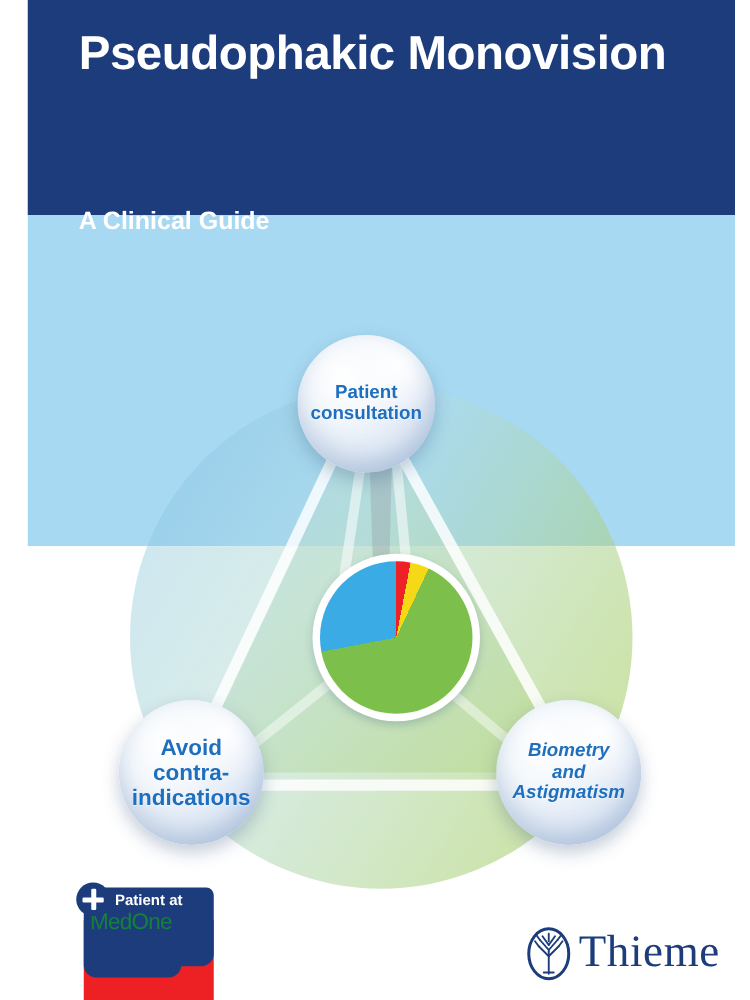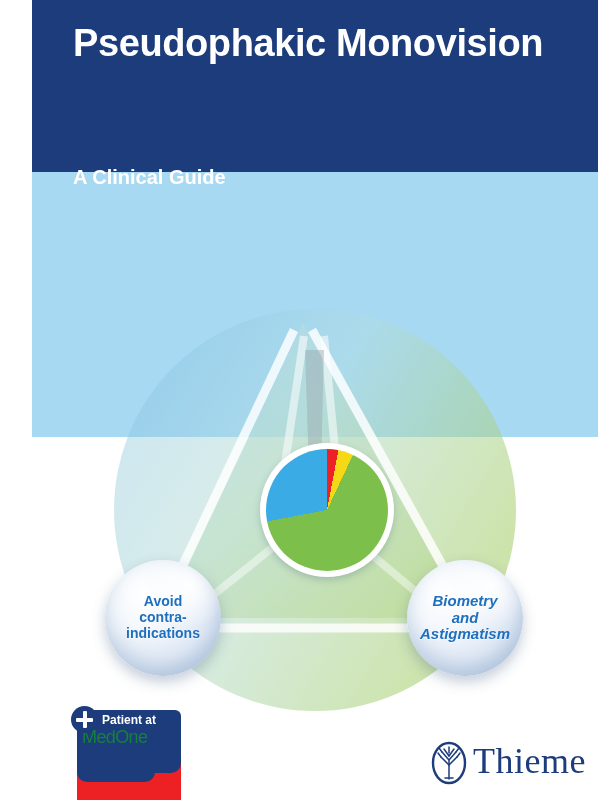--- a/index.html
+++ b/index.html
@@ -1,21 +1,21 @@
 <!DOCTYPE html>
 <html><head>
 <meta charset="utf-8">
 <style>
   html,body{margin:0;padding:0;background:#ffffff;}
   body{width:600px;height:800px;font-family:"Liberation Sans",sans-serif;overflow:hidden;}
 
   #cover{position:relative;width:600px;height:800px;background:#ffffff;overflow:hidden;}
 
   
-  #sheet{position:absolute;left:32px;top:0;width:566px;height:800px;background:#ffffff;overflow:hidden;}
+  #sheet{position:absolute;left:22px;top:0;width:566px;height:800px;background:#ffffff;overflow:hidden;}
 
   
   .band-navy{position:absolute;left:0;top:0;width:566px;height:172px;background:#1c3c7c;}
   .band-sky{position:absolute;left:0;top:172px;width:566px;height:265px;background:#a8d9f2;}
   .band-white{position:absolute;left:0;top:437px;width:566px;height:363px;background:#ffffff;}
 
   
   .title{position:absolute;left:41px;top:20px;width:500px;color:#ffffff;
          font-size:38px;font-weight:bold;letter-spacing:-0.4px;line-height:46px;
          font-family:"Liberation Sans",sans-serif;}
@@ -35,21 +35,21 @@
           background:
             radial-gradient(circle at 72% 22%, rgba(255,255,255,0.98) 0%, rgba(255,255,255,0.55) 16%, rgba(255,255,255,0.0) 34%),
             radial-gradient(circle at 34% 30%, #ffffff 0%, #f4f8fc 30%, #dfe8f5 62%, #c3d2e8 84%, #a9bcd8 100%);
           box-shadow:0 6px 14px rgba(60,90,130,0.30), inset 0 -10px 18px rgba(150,175,205,0.45);
           display:flex;align-items:center;justify-content:center;text-align:center;}
   .sphere .lbl{color:#1f6fbf;font-weight:bold;line-height:1.12;
                text-shadow:0 1px 0 rgba(255,255,255,0.6);}
   #sphere-top{left:216px;top:268px;width:110px;height:110px;}
   #sphere-top .lbl{font-size:15px;}
   #sphere-left{left:73px;top:560px;width:116px;height:116px;}
-  #sphere-left .lbl{font-size:14px;}
+  #sphere-left .lbl{font-size:18px;}
   #sphere-right{left:375px;top:560px;width:116px;height:116px;}
   #sphere-right .lbl{font-size:15px;font-style:italic;}
 
   
   #pie-wrap{position:absolute;left:228px;top:443px;width:134px;height:134px;}
   #pie-ring{position:absolute;left:0;top:0;width:134px;height:134px;border-radius:50%;
             background:#ffffff;box-shadow:0 3px 7px rgba(70,100,130,0.28);}
   #pie{position:absolute;left:6px;top:6px;width:122px;height:122px;border-radius:50%;}
 
   
@@ -131,20 +131,26 @@
 
     <div class="title">Pseudophakic Monovision</div>
     <div class="subtitle">A Clinical Guide</div>
 
 
     <div id="pie-wrap">
       <div id="pie-ring"></div>
       <div id="pie" style="background: conic-gradient(rgb(236, 34, 39) 0deg, rgb(236, 34, 39) 10.8deg, rgb(245, 217, 22) 10.8deg, rgb(245, 217, 22) 25.2deg, rgb(124, 192, 75) 25.2deg, rgb(124, 192, 75) 259.2deg, rgb(58, 171, 228) 259.2deg, rgb(58, 171, 228) 360deg);"></div>
     </div>
 
+    <div class="sphere" id="sphere-top">
+      <div class="lbl">
+        <span>Patient</span><br>
+        <span>consultation</span>
+      </div>
+    </div>
 
     <div class="sphere" id="sphere-left">
       <div class="lbl">
         <span>Avoid</span><br>
         <span>contra-</span><br>
         <span>indications</span>
       </div>
     </div>
 
     <div class="sphere" id="sphere-right">

